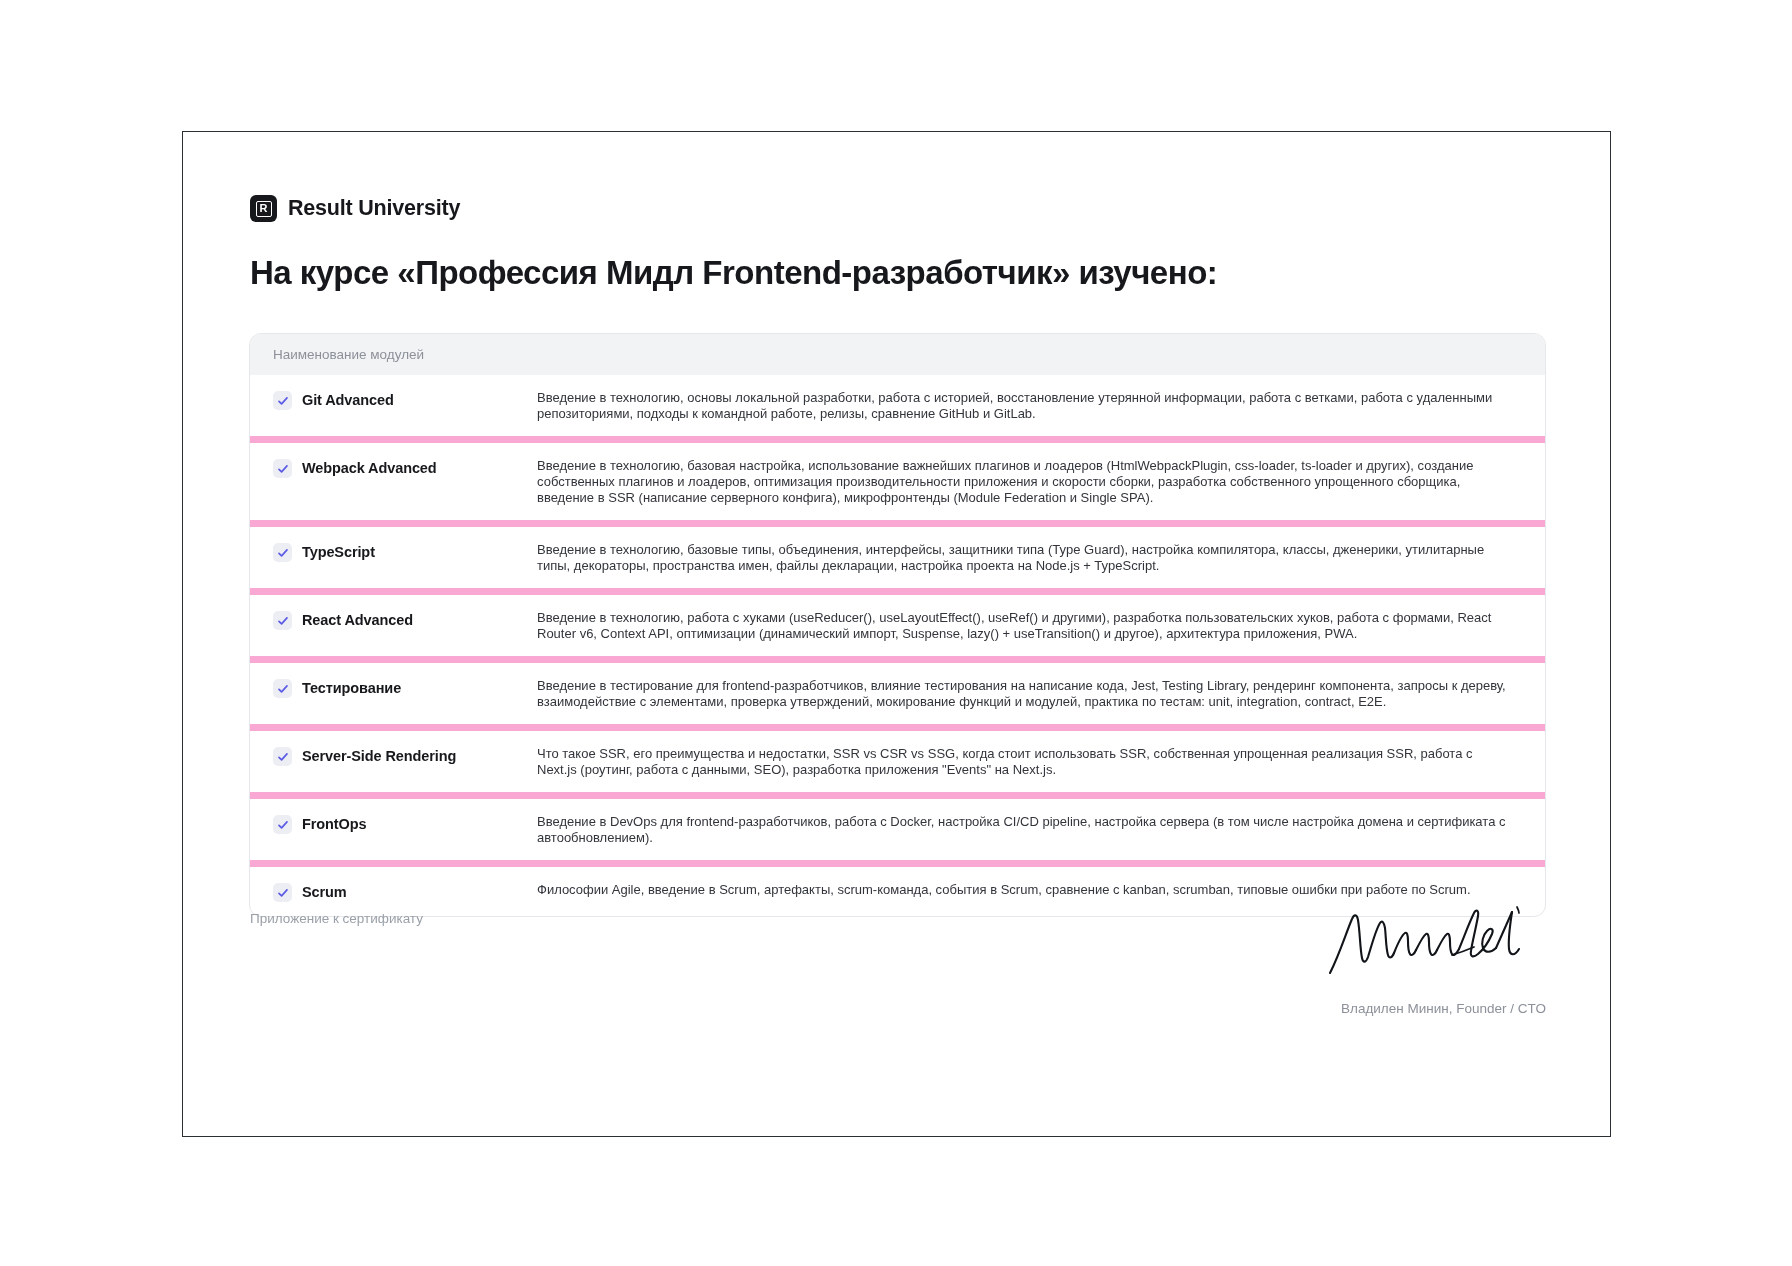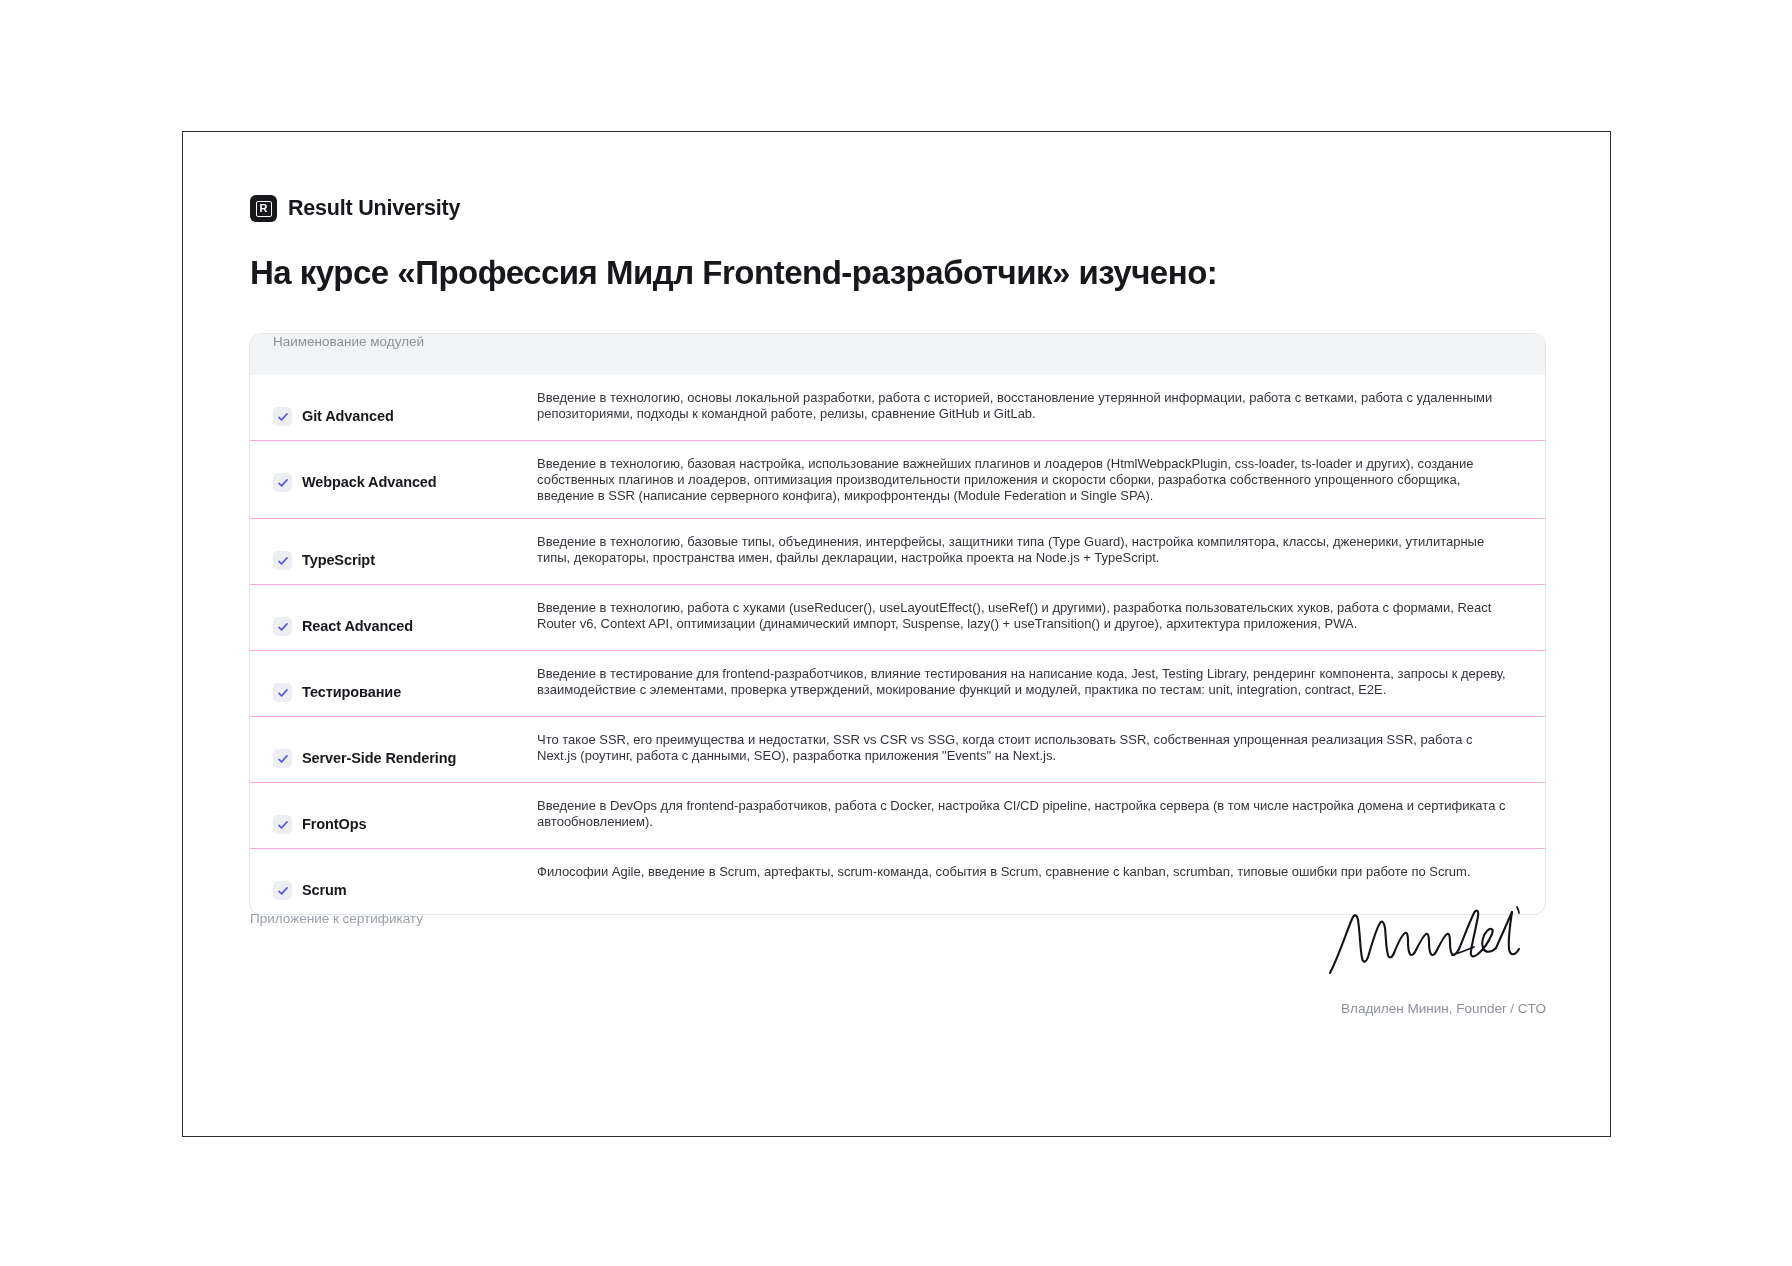--- a/index.html
+++ b/index.html
@@ -97,20 +97,21 @@
     border-radius: 12px;
     background: #ffffff;
     box-sizing: border-box;
     overflow: hidden;
   }
 
   .table-head {
     display: flex;
     background: #f2f3f5;
     height: 41px;
+    align-items: center;
     gap: 12px;
   }
   .col-module {
     width: 285px;
     flex: none;
     box-sizing: border-box;
     padding-left: 23px;
   }
   .col-topics {
     flex: 1;
@@ -120,38 +121,37 @@
   .table-head .col-module,
   .table-head .col-topics {
     font-size: 13.5px;
     color: #8c9099;
     font-weight: 400;
   }
   .table-head .col-topics { padding-left: 2px; }
 
   .trow {
     display: flex;
-    border-top: 1px solid #f9a8d4;
+    border-top: 7px solid #f9a8d4;
     min-height: 55px;
     align-items: flex-start;
     padding-top: 16px;
     padding-bottom: 14px;
     box-sizing: border-box;
   }
   .trow:first-of-type { border-top: none; }
 
   .mod-cell {
     width: 285px;
     flex: none;
     display: flex;
     align-items: flex-start;
     gap: 10px;
     padding-left: 23px;
     box-sizing: border-box;
-    margin-top: 16px;
   }
   .check {
     width: 19px;
     height: 19px;
     border-radius: 5px;
     background: #eceef3;
     flex: none;
     display: flex;
     align-items: center;
     justify-content: center;

